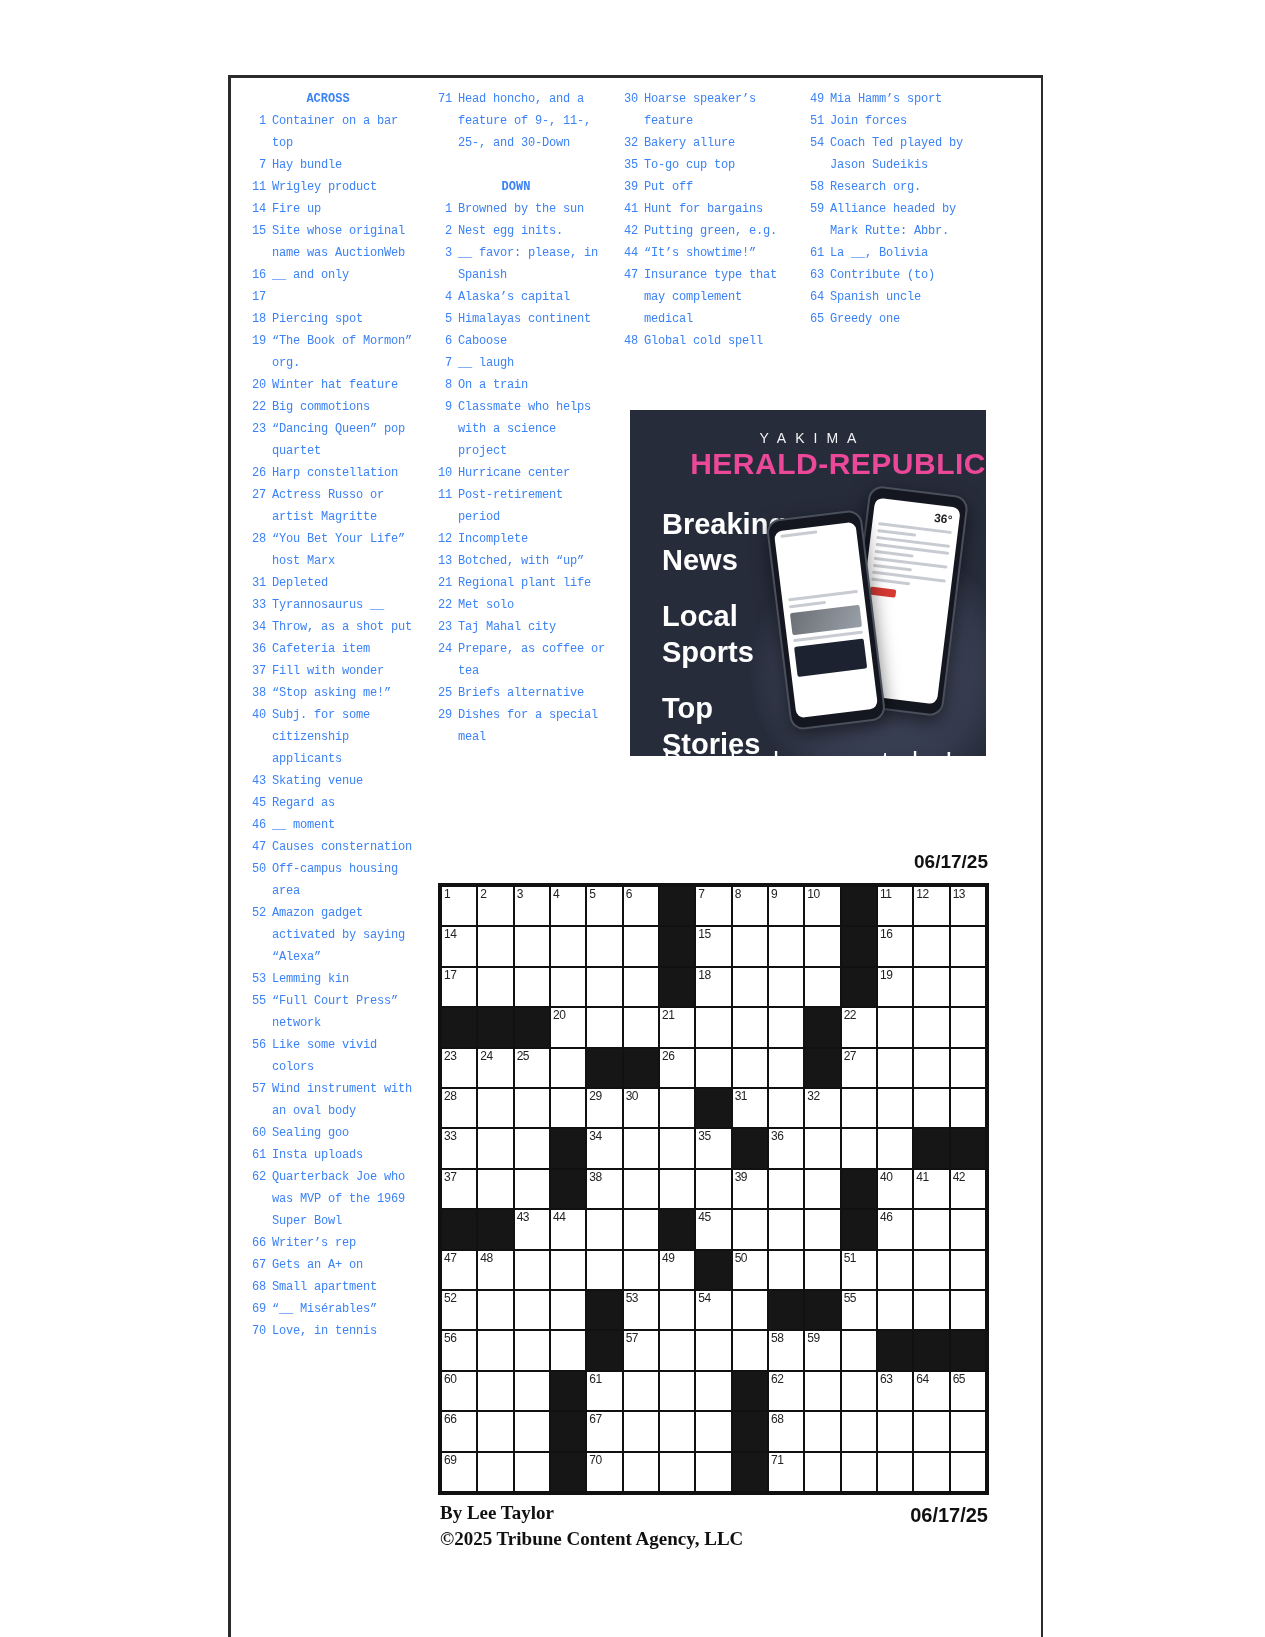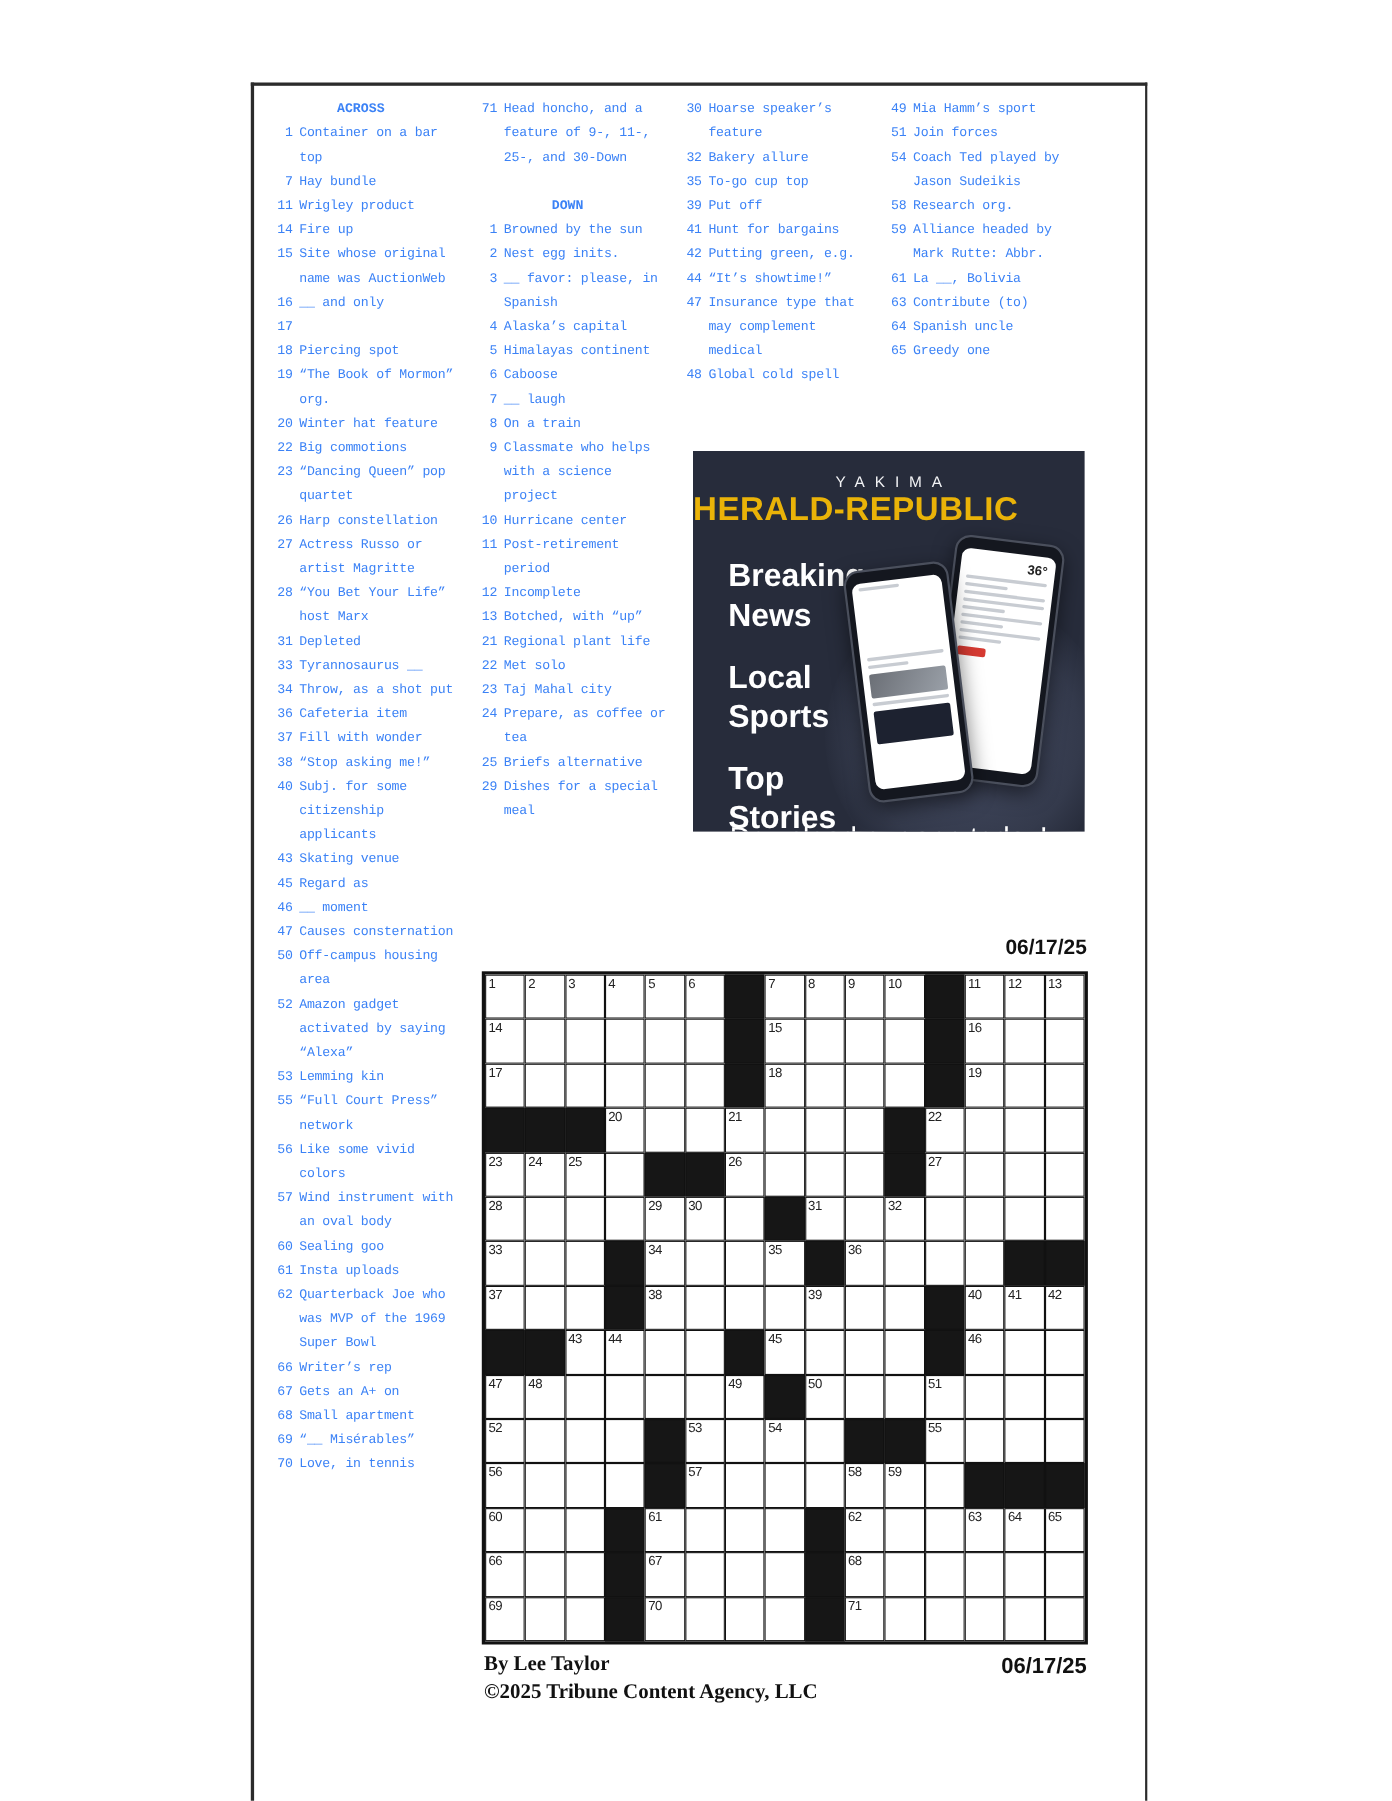--- a/index.html
+++ b/index.html
@@ -23,21 +23,21 @@
   .hdr.down-hdr{margin-top:22px;}
   .clue{display:flex;}
   .clue .n{width:28px;flex:none;text-align:right;padding-right:6px;}
   .clue .t{flex:1;}
 
   
   .ad{position:absolute;left:630px;top:410px;width:356px;height:346px;background:#272c3b;color:#fff;overflow:hidden;}
   .ad-glow{position:absolute;left:120px;top:130px;width:260px;height:260px;border-radius:50%;
     background:radial-gradient(circle,#454c63 0%,#343a4c 55%,rgba(39,44,59,0) 72%);}
   .ad-yakima{position:relative;text-align:center;margin-top:20px;font-size:14px;letter-spacing:9px;text-indent:9px;color:#f2f3f5;}
-  .ad-brand{position:relative;text-align:left;font-size:30px;font-weight:bold;letter-spacing:0.5px;margin-top:1px;color:#eab308;}
+  .ad-brand{position:relative;text-align:right;font-size:30px;font-weight:bold;letter-spacing:0.5px;margin-top:1px;color:#ec4899;}
   .ad-features{position:absolute;left:32px;top:96px;width:140px;font-size:29px;font-weight:bold;line-height:36px;}
   .ad-feature{margin-bottom:20px;}
   .ad-cta{position:absolute;left:0;right:0;top:336px;text-align:center;font-size:26px;font-weight:normal;}
   .badges{position:absolute;left:0;right:0;top:372px;display:flex;justify-content:center;gap:12px;}
   .badge{height:40px;border-radius:8px;display:flex;align-items:center;padding:0 13px;gap:8px;box-sizing:border-box;}
   .badge-apple{background:#7dd3fc;color:#000;}
   .badge-google{background:#1d4ed8;color:#fff;border:1px solid #6d28d9;}
   .badge .lines{display:flex;flex-direction:column;justify-content:center;}
   .badge .small{font-size:8px;line-height:9px;letter-spacing:0.2px;}
   .badge .big{font-size:17px;line-height:18px;font-weight:bold;letter-spacing:-0.2px;}

